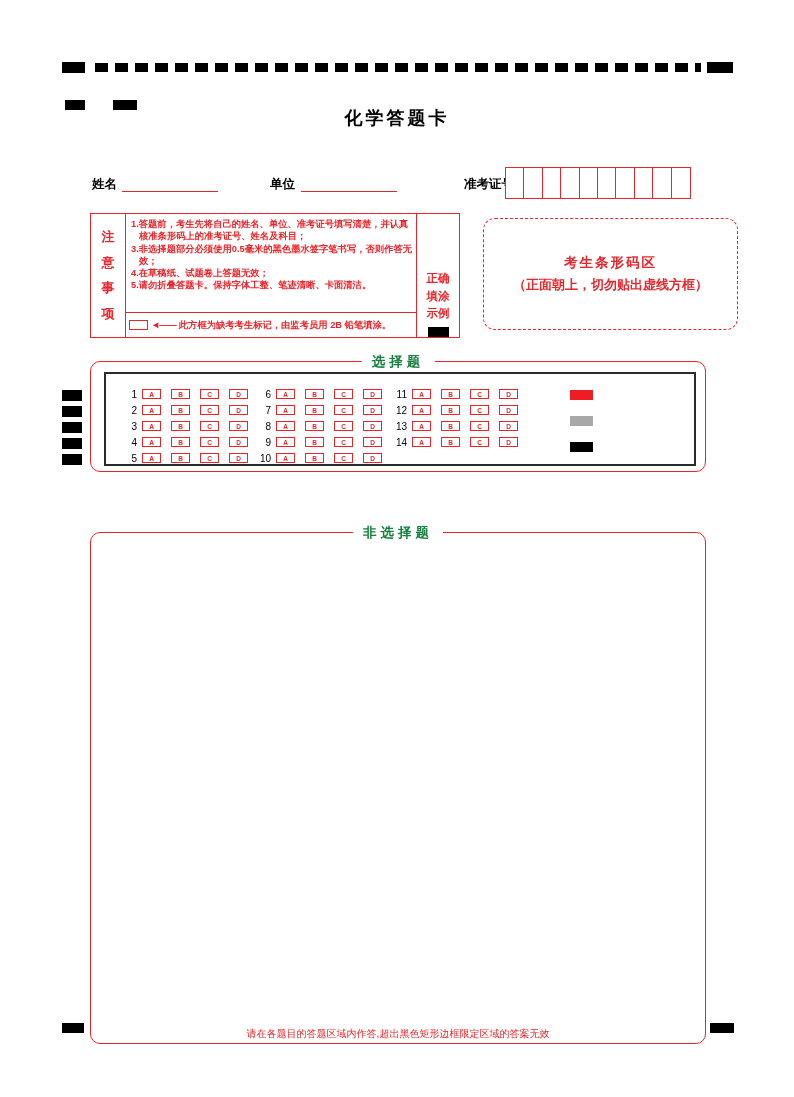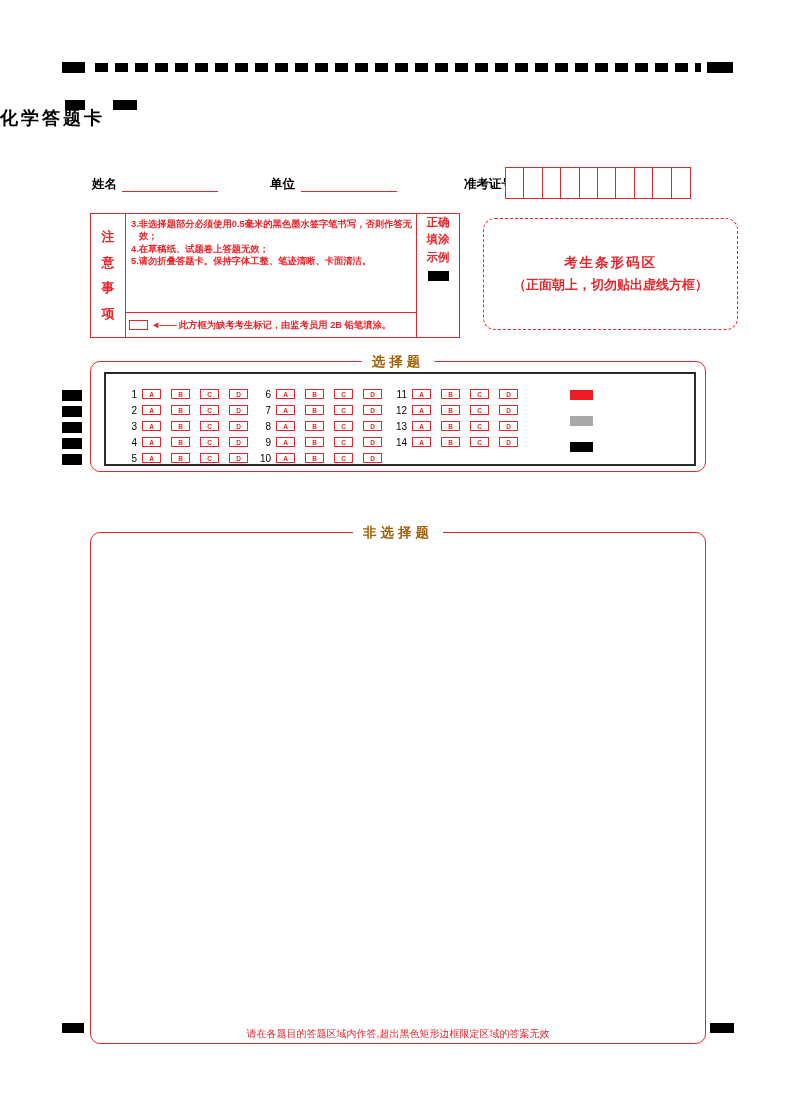--- a/index.html
+++ b/index.html
@@ -15,21 +15,21 @@
 
   
   .dash-strip {
     position:absolute; left:95px; top:63px; width:606px; height:9px;
     background: repeating-linear-gradient(90deg,#000 0 13px, transparent 13px 20px);
   }
 
   
   .page-title {
     position:absolute; left:0; top:106px; width:100%;
-    text-align:left; font-size:18px; font-weight:bold; letter-spacing:3px;
+    text-align:center; font-size:18px; font-weight:bold; letter-spacing:3px;
   }
 
   
   .field-label { position:absolute; font-size:12.5px; font-weight:bold; color:#000; }
   .write-line { position:absolute; border-bottom:1.6px solid #e8252b; height:16px; }
   .examno-grid { position:absolute; left:505px; top:167px; display:flex; }
   .examno-cell {
     width:20px; height:32px; border:1.6px solid #e8252b; margin-left:-1.6px;
     background:#fff;
   }
@@ -51,21 +51,21 @@
     line-height:1.32; border-bottom:1.6px solid #e8252b;
   }
   .notice-items div { text-indent:-8px; padding-left:8px; }
   .notice-absent {
     height:24px; display:flex; align-items:center; padding:0 3px;
     color:#e8252b; font-size:9.3px; font-weight:bold; white-space:nowrap;
   }
   .absent-box { width:19px; height:10px; border:1.6px solid #e8252b; margin-right:3px; flex:none; }
   .absent-arrow { margin-right:3px; letter-spacing:-1px; }
   .notice-right {
-    width:42px; display:flex; flex-direction:column; align-items:center; justify-content:flex-start;
+    width:42px; display:flex; flex-direction:column; align-items:center; justify-content:flex-end;
     color:#e8252b; font-weight:bold; font-size:11.5px; line-height:1.5;
   }
   .fill-swatch { width:21px; height:10px; background:#000; margin-top:5px; }
 
   
   .barcode-box {
     position:absolute; left:483px; top:218px; width:255px; height:112px;
     border:1.6px dashed #e8252b; border-radius:12px;
     display:flex; flex-direction:column; align-items:center; justify-content:center;
     color:#e8252b; text-align:center;
@@ -73,21 +73,21 @@
   .barcode-title { font-size:13.5px; font-weight:bold; letter-spacing:2px; }
   .barcode-sub { font-size:13px; font-weight:bold; margin-top:4px; }
 
   
   .section {
     position:absolute; left:90px; width:616px;
     border:1.6px solid #e8252b; border-radius:10px; background:#fff;
   }
   .section-title {
     position:absolute; top:-9px; left:50%; transform:translateX(-50%);
-    background:#fff; padding:0 10px; color:#a16207; font-size:13.5px;
+    background:#fff; padding:0 10px; color:#15803d; font-size:13.5px;
     font-weight:bold; letter-spacing:4px; white-space:nowrap;
   }
   .choice-section { top:361px; height:111px; }
   .choice-inner {
     position:absolute; left:13px; top:10px; width:592px; height:94px;
     border:2px solid #2b2b2b; background:#fff;
   }
   .choice-col { position:absolute; top:12px; }
   .choice-row { display:flex; align-items:center; height:16px; }
   .qnum { width:17px; text-align:right; font-size:10px; color:#000; margin-right:5px; }
@@ -143,20 +143,21 @@
 
 <div class="notice-box">
   <div class="notice-side" id="notice-side">
       <div>注</div>
       <div>意</div>
       <div>事</div>
       <div>项</div>
     </div>
   <div class="notice-mid">
     <div class="notice-items" id="notice-items">
+        <div>1.答题前，考生先将自己的姓名、单位、准考证号填写清楚，并认真核准条形码上的准考证号、姓名及科目；</div>
         <div>3.非选择题部分必须使用0.5毫米的黑色墨水签字笔书写，否则作答无效；</div>
         <div>4.在草稿纸、试题卷上答题无效；</div>
         <div>5.请勿折叠答题卡。保持字体工整、笔迹清晰、卡面清洁。</div>
       </div>
     <div class="notice-absent">
       <span class="absent-box"></span>
       <span class="absent-arrow">◄——</span>
       <span>此方框为缺考考生标记，由监考员用 2B 铅笔填涂。</span>
     </div>
   </div>

